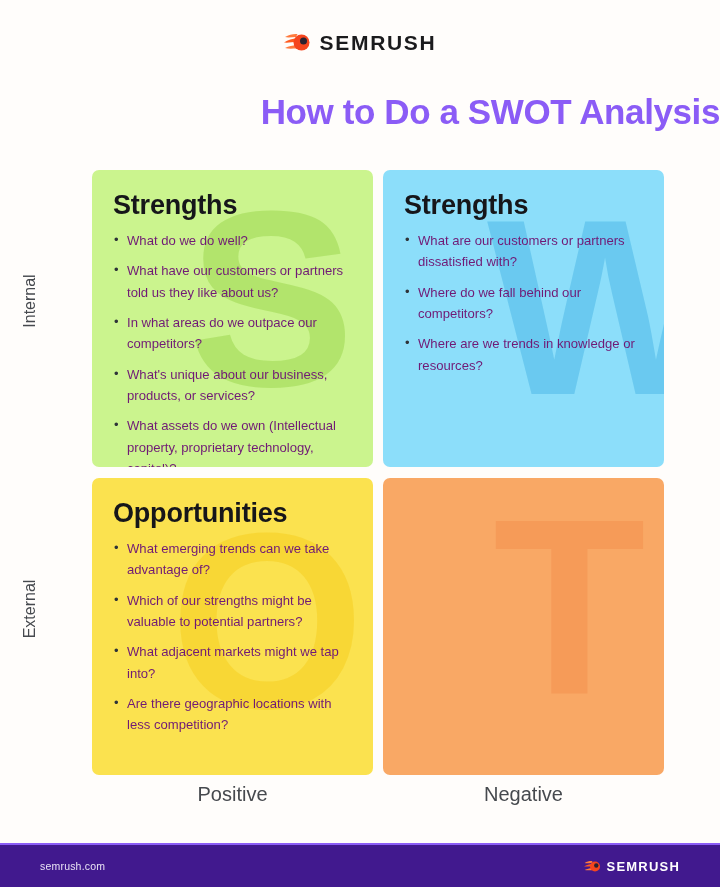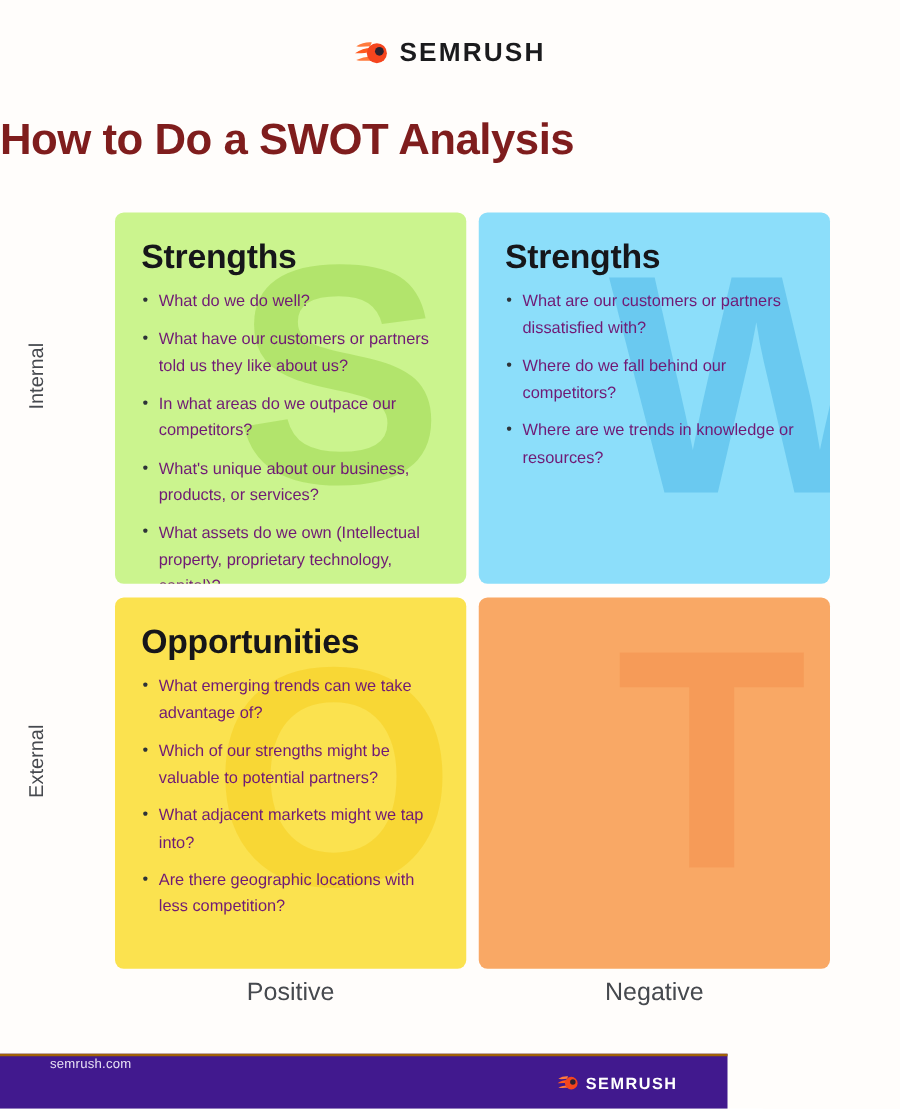--- a/index.html
+++ b/index.html
@@ -21,23 +21,23 @@
   }
 
   .header {
     position:absolute; left:0; top:31px; width:100%;
     display:flex; justify-content:center;
   }
 
   
   .title {
     position:absolute; left:0; top:92px; width:100%;
-    text-align:left;
+    text-align:right;
     font-size:35px; font-weight:bold; letter-spacing:-0.4px;
-    color:#7f1d1d;
+    color:#8b5cf6;
   }
 
   
   .matrix {
     position:absolute; left:92px; top:170px;
     width:572px; height:605px;
   }
   .quad {
     position:absolute; width:281px; height:297px;
     border-radius:7px; overflow:hidden;
@@ -87,24 +87,24 @@
 
   .axis-h {
     position:absolute; top:783px;
     font-size:20px; color:#46494E; text-align:center;
   }
   .axis-positive { left:92px;  width:281px; }
   .axis-negative { left:383px; width:281px; }
 
   
   .footer {
-    position:absolute; left:0; bottom:0; width:582px; height:44px;
+    position:absolute; left:0; bottom:0; width:720px; height:44px;
     background:#41198E;
-    border-top:2px solid #a16207;
-    display:flex; 
+    border-top:2px solid #8b5cf6;
+    display:flex; align-items:center;
     padding:0 40px;
   }
   .footer-url {
     font-size:10.5px; color:#E9E2F5; letter-spacing:0.2px;
   }
   .footer-logo { margin-left:auto; display:flex; align-items:center; gap:6px; }
   .footer-mark { width:17px; height:15px; flex:none; }
   .footer-mark svg { display:block; width:17px; height:15px; }
   .footer-word {
     font-size:13px; font-weight:bold; letter-spacing:1.2px; color:#FFFFFF;

